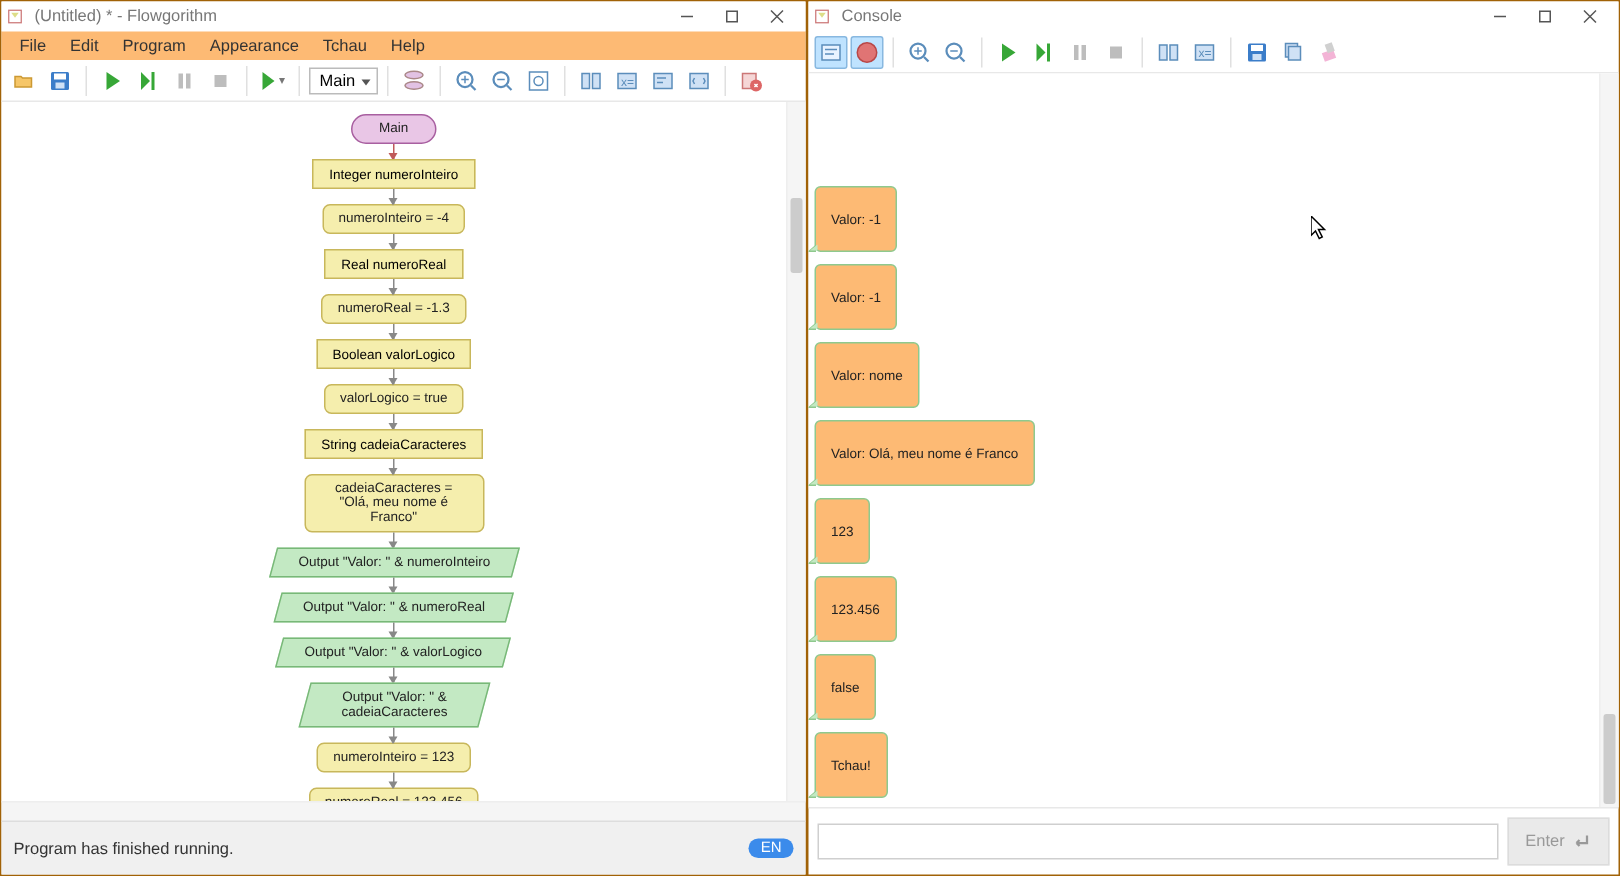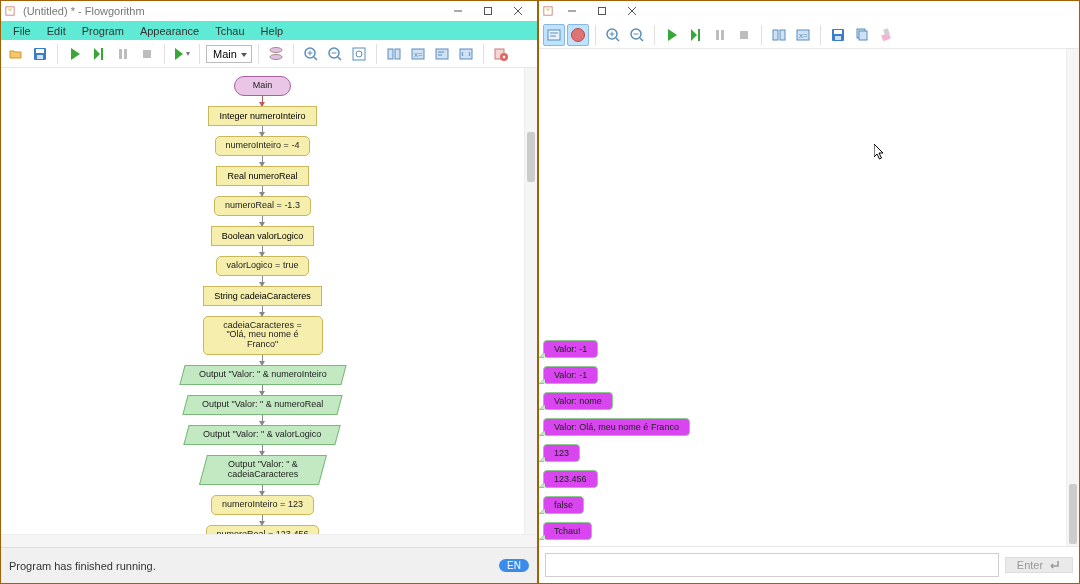--- a/index.html
+++ b/index.html
@@ -6,21 +6,21 @@
     html, body { width: 1080px; height: 584px; font-family: "Segoe UI", Tahoma, sans-serif; font-size: 11px; overflow: hidden; background: #f0f0f0; }
     .app { display: flex; width: 100%; height: 100%; }
     .window { display: flex; flex-direction: column; background: #ffffff; border: 1px solid #a16207; }
     .window.left { width: 538px; }
     .window.right { width: 542px; }
     .titlebar { display: flex; align-items: center; height: 20px; background: #ffffff; padding: 0 4px; color: #777; }
     .titlebar .title { flex: 1; padding-left: 4px; font-size: 11px; }
     .titlebar .ico { width: 10px; height: 10px; margin-right: 4px; display: inline-flex; align-items: center; justify-content: center; }
     .winbtns { display: flex; gap: 0; }
     .winbtn { width: 30px; height: 18px; display: flex; align-items: center; justify-content: center; font-size: 11px; color: #555; cursor: default; }
-    .menubar { display: flex; height: 19px; background: #5eead4; padding: 0 4px; align-items: center; border-bottom: none; }
+    .menubar { display: flex; height: 19px; background: #fdba74; padding: 0 4px; align-items: center; border-bottom: none; }
     .menubar .menu { padding: 2px 8px; color: #333; cursor: default; }
     .toolbar { display: flex; align-items: center; height: 28px; background: #fff; padding: 0 4px; gap: 2px; border-bottom: 1px solid #e8e8e8; }
     .tbtn { width: 22px; height: 22px; display: flex; align-items: center; justify-content: center; cursor: pointer; border-radius: 2px; }
     .tbtn svg { display: block; }
     .sep { width: 1px; height: 20px; background: #e0e0e0; margin: 0 4px; }
     .select-main { border: 1px solid #bbb; background: #fff; padding: 1px 14px 1px 6px; font-size: 11px; position: relative; height: 18px; display: flex; align-items: center; }
     .select-main::after { content: ""; position: absolute; right: 4px; top: 7px; border-left: 3px solid transparent; border-right: 3px solid transparent; border-top: 4px solid #555; }
     .canvas-wrap { flex: 1; display: flex; position: relative; background: #fff; }
     .canvas { flex: 1; overflow: hidden; position: relative; }
     .vscroll { width: 13px; background: #f5f5f5; border-left: 1px solid #eee; display: flex; flex-direction: column; }
@@ -41,26 +41,26 @@
     .declare { position: relative; }
     .declare-outer { position: absolute; inset: -1px -3px 2px -3px; background: #f5eead; border: 1px solid #c8b75b; z-index: -1; }
     .declare-inner { background: #f5eead; border: 1px solid #c8b75b; padding: 4px 10px; font-size: 9px; }
     .assign { background: #f5eead; border: 1px solid #c8b75b; border-radius: 5px; }
     .output { background: #c3e9c3; border: 1px solid #78b878; transform: skewX(-15deg); padding: 4px 16px; }
     .output span { display: inline-block; transform: skewX(15deg); }
 
     .console-body { flex: 1; display: flex; background: #fff; }
     .console-area { flex: 1; position: relative; overflow: hidden; }
     .bubbles { position: absolute; left: 4px; bottom: 6px; display: flex; flex-direction: column; gap: 8px; align-items: flex-start; }
-    .bubble { background: #d946ef; border: 1px solid #8ec98e; border-radius: 4px; padding: 3px 10px; font-size: 9px; color: #222; position: relative; }
+    .bubble { background: #fdba74; border: 1px solid #8ec98e; border-radius: 4px; padding: 16px 10px; font-size: 9px; color: #222; position: relative; }
     .bubble::before { content: ""; position: absolute; left: -6px; bottom: -1px; width: 0; height: 0; border-right: 6px solid #8ec98e; border-top: 5px solid transparent; }
     .bubble::after { content: ""; position: absolute; left: -4.5px; bottom: 0; width: 0; height: 0; border-right: 5px solid #c3e9c3; border-top: 4px solid transparent; }
     .input-row { display: flex; align-items: center; gap: 6px; padding: 6px; border-top: 1px solid #e8e8e8; }
     .input-box { flex: 1; height: 24px; border: 1px solid #cfcfcf; background: #fff; padding: 0 6px; }
-    .enter-btn { width: 68px; height: 16px; background: #eaeaea; color: #999; border: 1px solid #dcdcdc; display: flex; align-items: center; justify-content: center; gap: 4px; font-size: 11px; }
+    .enter-btn { width: 68px; height: 32px; background: #eaeaea; color: #999; border: 1px solid #dcdcdc; display: flex; align-items: center; justify-content: center; gap: 4px; font-size: 11px; }
 
     .tbtn.active { background: #bfe3ff; border: 1px solid #88b8e0; }
     .red-circle { width: 14px; height: 14px; background: #e07474; border: 1px solid #b84848; border-radius: 50%; }
 
     .cursor { position: absolute; width: 12px; height: 18px; }
   </style>
 </head>
 <body>
 
 <div class="app">
@@ -275,20 +275,21 @@
   </div>
 
   <div class="window right">
     <div class="titlebar">
       <span class="ico">
         <svg width="12" height="12" viewBox="0 0 12 12">
             <rect x="1" y="1" width="10" height="10" fill="#fff" stroke="#c77" stroke-width="1"></rect>
             <path d="M3 3 L9 3 L6 7 Z" fill="#dd8"></path>
           </svg>
       </span>
+      <div class="title">Console</div>
       <div class="winbtns">
         <div class="winbtn">
             <svg width="10" height="10">
               <line x1="1" y1="5" x2="9" y2="5" stroke="#555"></line>
             </svg>
           </div>
         <div class="winbtn">
             <svg width="10" height="10">
               <rect x="1.5" y="1.5" width="7" height="7" fill="none" stroke="#555"></rect>
             </svg>

